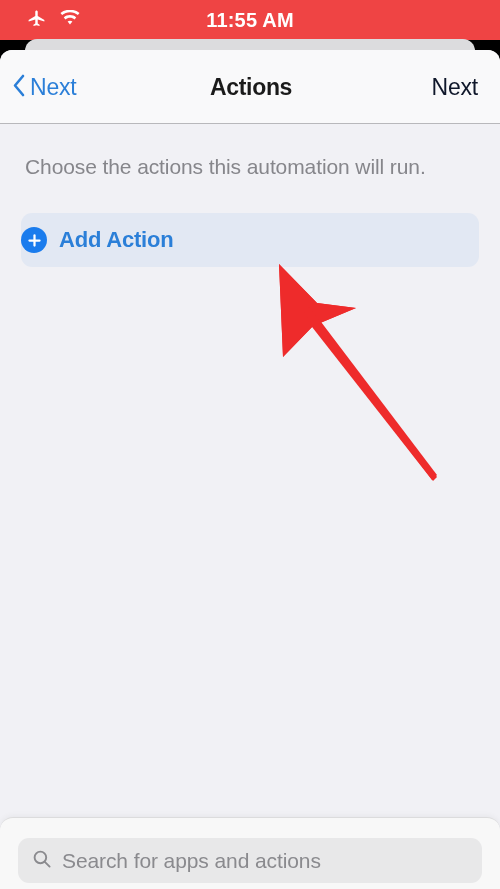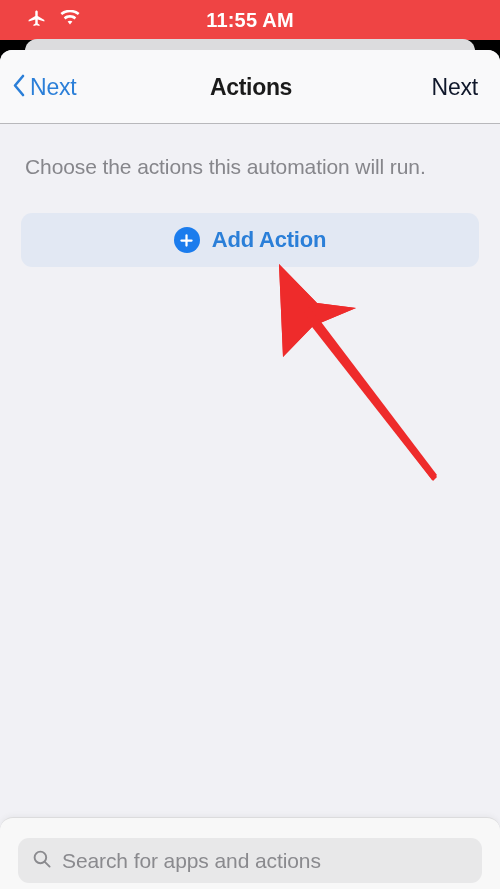--- a/index.html
+++ b/index.html
@@ -93,21 +93,21 @@
   .content { position: absolute; top: 75px; left: 0; width: 403px; bottom: 0; background: #f1f1f5; }
   .instruction {
     position: absolute; top: 30px; left: 25px; width: 450px;
     font-size: 21px; color: #86868b; letter-spacing: -.1px;
   }
   .add-action-btn {
     position: absolute; top: 88px; left: 21px;
     width: 458px; height: 54px;
     background: #e2e8f3;
     border-radius: 11px;
-    display: flex; align-items: center; justify-content: center; gap: 12px;
+    display: flex; align-items: center; gap: 12px;
     cursor: pointer;
   }
   .plus-circle {
     width: 26px; height: 26px; border-radius: 50%;
     background: #1b7ced;
     display: flex; align-items: center; justify-content: center;
     flex-shrink: 0;
   }
   .add-action-label {
     font-size: 22px; font-weight: bold; color: #2b7fd8; letter-spacing: -.2px;

